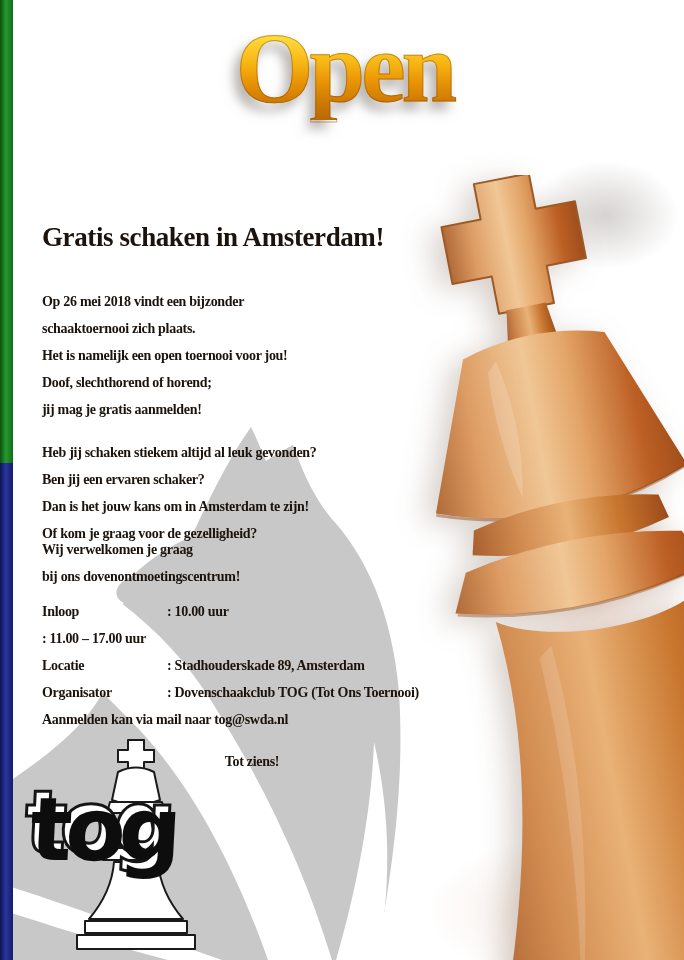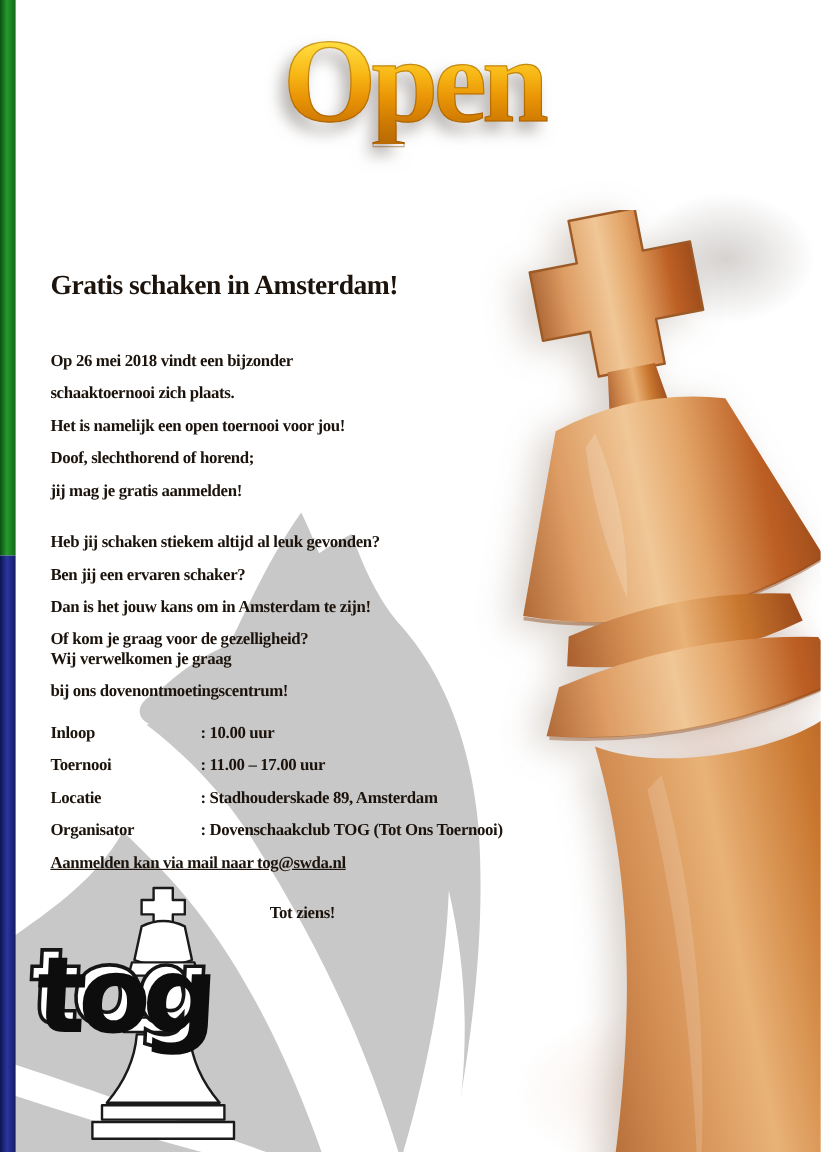--- a/index.html
+++ b/index.html
@@ -31,28 +31,28 @@
     color:#e8a20b;
     background:linear-gradient(180deg,#ffe96a 0%,#ffd83a 22%,#f7b614 45%,#ea9606 62%,#cf7a02 82%,#b86a04 100%);
     -webkit-background-clip:text;background-clip:text;-webkit-text-fill-color:transparent;
     -webkit-text-stroke:1px rgba(130,70,0,.45);
     filter:drop-shadow(-6px 8px 6px rgba(118,112,106,.55));
   }
 
   
   .txt{position:absolute;left:42px;color:#1b130c;font-weight:bold;
     font-size:14px;line-height:27px;white-space:nowrap;letter-spacing:-.3px;}
-  .subtitle{top:224px;font-size:23px;letter-spacing:-.4px;}
+  .subtitle{top:224px;font-size:27px;letter-spacing:-.4px;}
   .intro{top:288px;}
   .questions{top:427px;margin-top:12px;}
   .welcome{top:536px;}
   .details{top:598px;}
   .drow{display:flex;gap:12px;}
   .dlabel{width:113px;}
-  .signup{top:706px;text-decoration:underline;}
+  .signup{top:706px;}
   .farewell{top:748px;width:420px;text-align:center;white-space:normal;}
 
   
   .king-photo{position:absolute;left:330px;top:175px;
     filter:drop-shadow(-12px 6px 14px rgba(100,70,48,.25));}
 
   
   .tog{position:absolute;left:28px;top:738px;width:210px;height:222px;}
   .tog-king{position:absolute;left:34px;top:0;}
   .tog-text{position:absolute;left:2px;top:40px;width:200px;height:120px;
@@ -169,21 +169,20 @@
     <div>Wij verwelkomen je graag</div>
     <div>bij ons dovenontmoetingscentrum!</div>
   </div>
 
   <div class="txt details">
     <div class="drow">
       <div class="dlabel">Inloop</div>
       <div class="dvalue">: 10.00 uur</div>
     </div>
     <div class="drow">
-      <div class="dlabel">Toernooi</div>
       <div class="dvalue">: 11.00 – 17.00 uur</div>
     </div>
     <div class="drow">
       <div class="dlabel">Locatie</div>
       <div class="dvalue">: Stadhouderskade 89, Amsterdam</div>
     </div>
     <div class="drow">
       <div class="dlabel">Organisator</div>
       <div class="dvalue">: Dovenschaakclub TOG (Tot Ons Toernooi)</div>
     </div>

